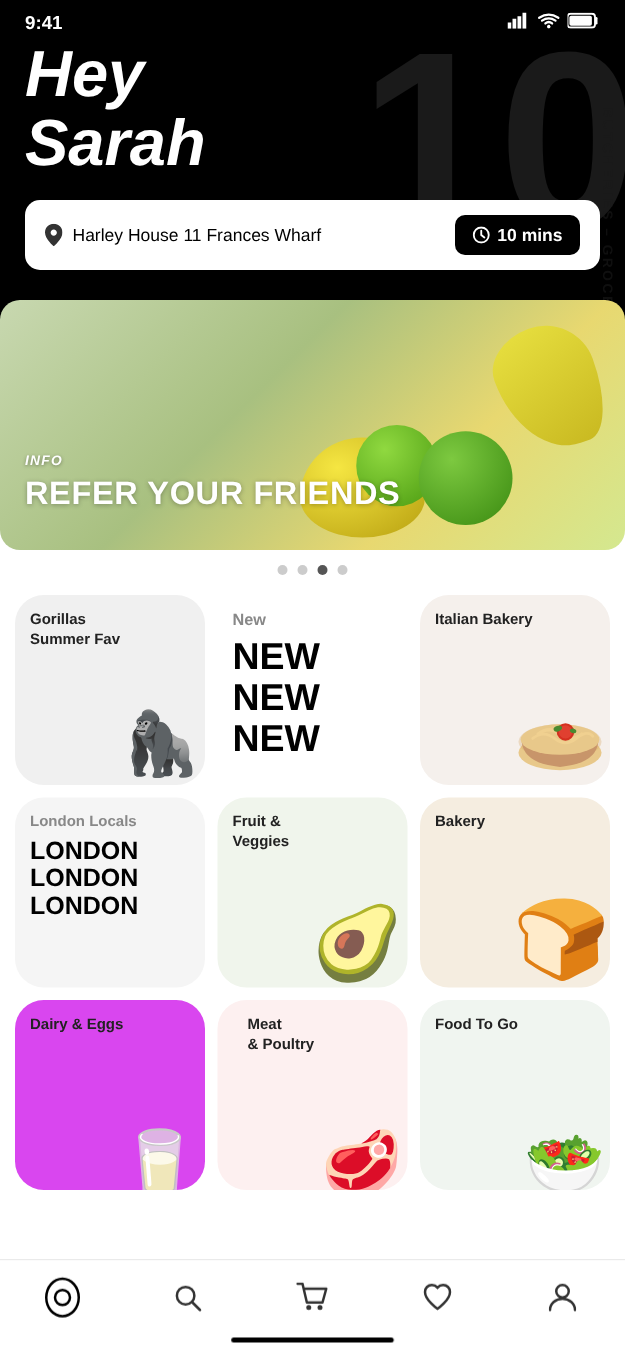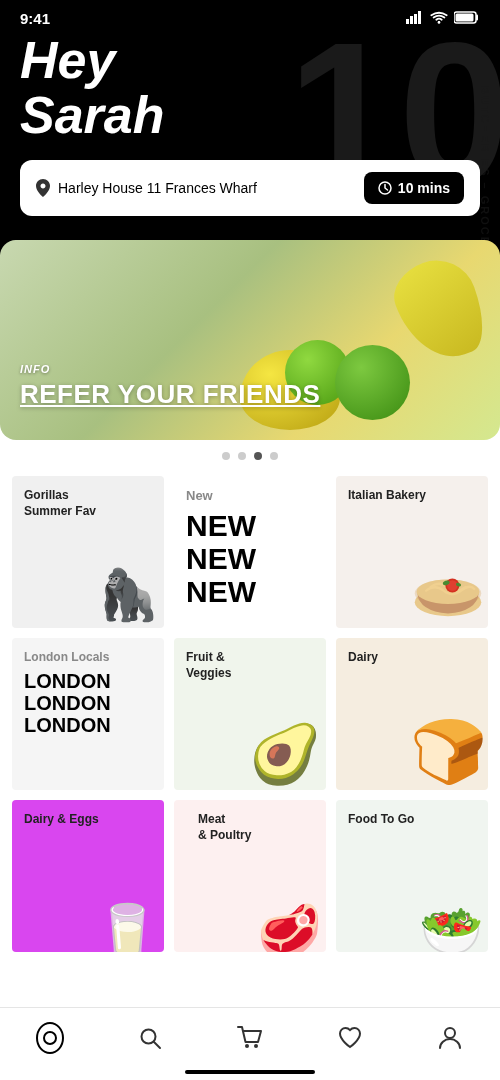--- a/index.html
+++ b/index.html
@@ -117,21 +117,20 @@
       letter-spacing: 1px;
       margin-bottom: 4px;
       text-shadow: 0 1px 3px rgba(0,0,0,0.4);
       font-style: italic;
     }
     .banner-title {
       font-size: 26px;
       font-weight: 900;
       letter-spacing: 0.5px;
       text-shadow: 0 1px 4px rgba(0,0,0,0.3);
-      text-decoration: underline;
     }
     
     .fruit-melon {
       width: 100px;
       height: 80px;
       background: radial-gradient(ellipse at 30% 30%, #f5e642, #b8a010);
       border-radius: 50% 50% 50% 50% / 60% 60% 40% 40%;
       position: absolute;
       bottom: 10px;
       right: 160px;
@@ -183,21 +182,21 @@
     }
 
     
     .category-grid {
       display: grid;
       grid-template-columns: 1fr 1fr 1fr;
       gap: 10px;
       padding: 0 12px;
     }
     .category-card {
-      border-radius: 4px;
+      border-radius: 23px;
       background: #f5f5f5;
       overflow: hidden;
       position: relative;
       aspect-ratio: 1;
       display: flex;
       flex-direction: column;
       justify-content: flex-start;
       padding: 12px;
       cursor: pointer;
     }
@@ -453,21 +452,21 @@
       <span class="category-label" style="color:#888;">London Locals</span>
       <div class="card-london london-big">LONDON<br>LONDON<br>LONDON</div>
     </div>
 
     <div class="category-card card-fruit">
       <span class="category-label">Fruit &amp;<br>Veggies</span>
       <span style="position:absolute;bottom:2px;right:4px;font-size:58px;">🥑</span>
     </div>
 
     <div class="category-card card-bakery">
-      <span class="category-label">Dairy</span>
+      <span class="category-label">Bakery</span>
       <span style="position:absolute;bottom:2px;right:0px;font-size:62px;">🍞</span>
     </div>
 
     <div class="category-card card-dairy category-card-partial">
       <span class="category-label">Dairy &amp; Eggs</span>
       <span style="position:absolute;bottom:-10px;right:4px;font-size:52px;">🥛</span>
     </div>
 
     <div class="category-card card-meat category-card-partial">
       <span class="category-label">Meat<br>&amp; Poultry</span>

